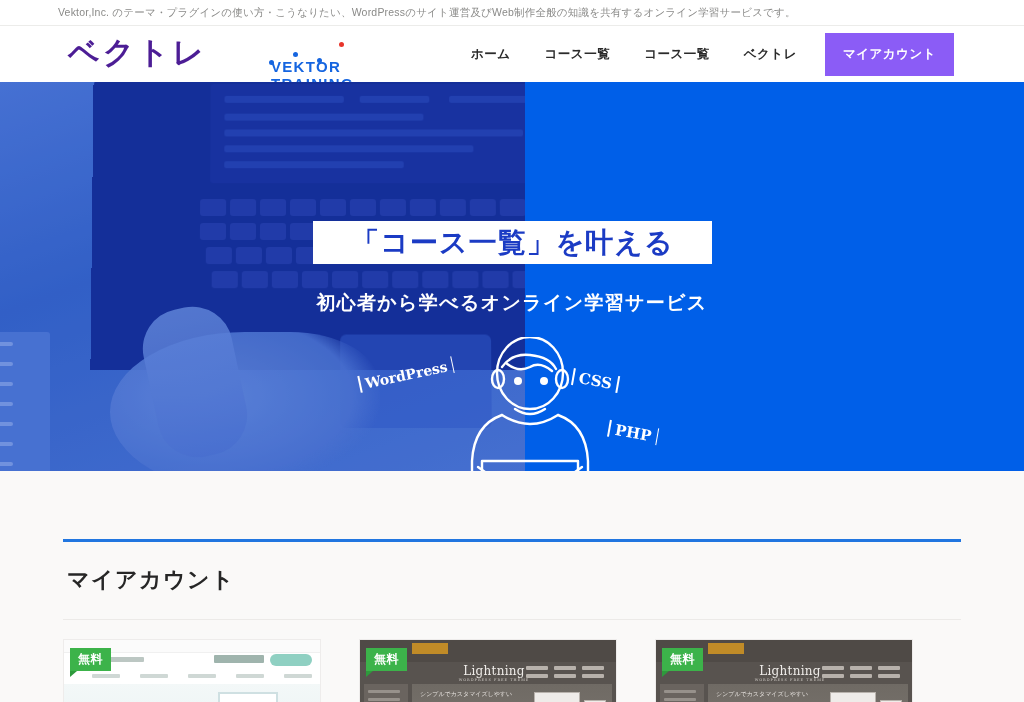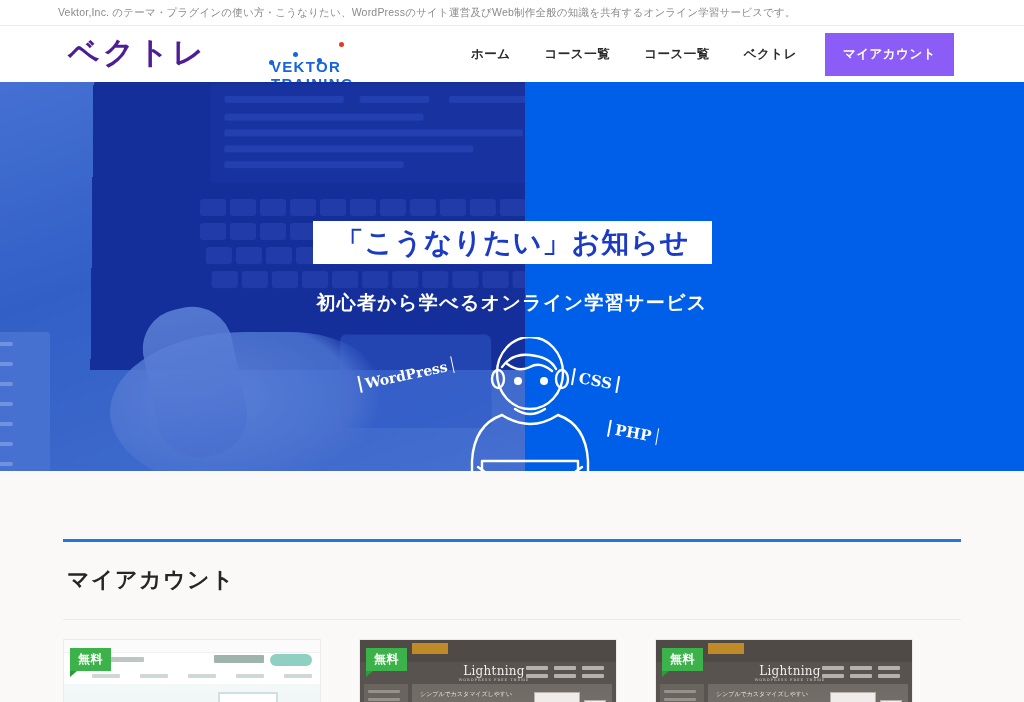--- a/index.html
+++ b/index.html
@@ -335,21 +335,21 @@
     <span class="bar"></span> <span>WordPress</span> <span class="bar"></span>
   </span>
   <span class="tag tag-css">
     <span class="bar"></span> <span>CSS</span> <span class="bar"></span>
   </span>
   <span class="tag tag-php">
     <span class="bar"></span> <span>PHP</span> <span class="bar"></span>
   </span>
 
   <div class="hero-title-box">
-    <h1 class="hero-title">「こうなりたい」お知らせ</h1>
+    <h1 class="hero-title">「コース一覧」を叶える</h1>
   </div>
   <p class="hero-sub">初心者から学べるオンライン学習サービス</p>
 </section>
 
 <section class="section">
   <div class="section-inner">
     <div class="section-rule"></div>
     <h2 class="section-title">マイアカウント</h2>
     <div class="section-divider"></div>
 

